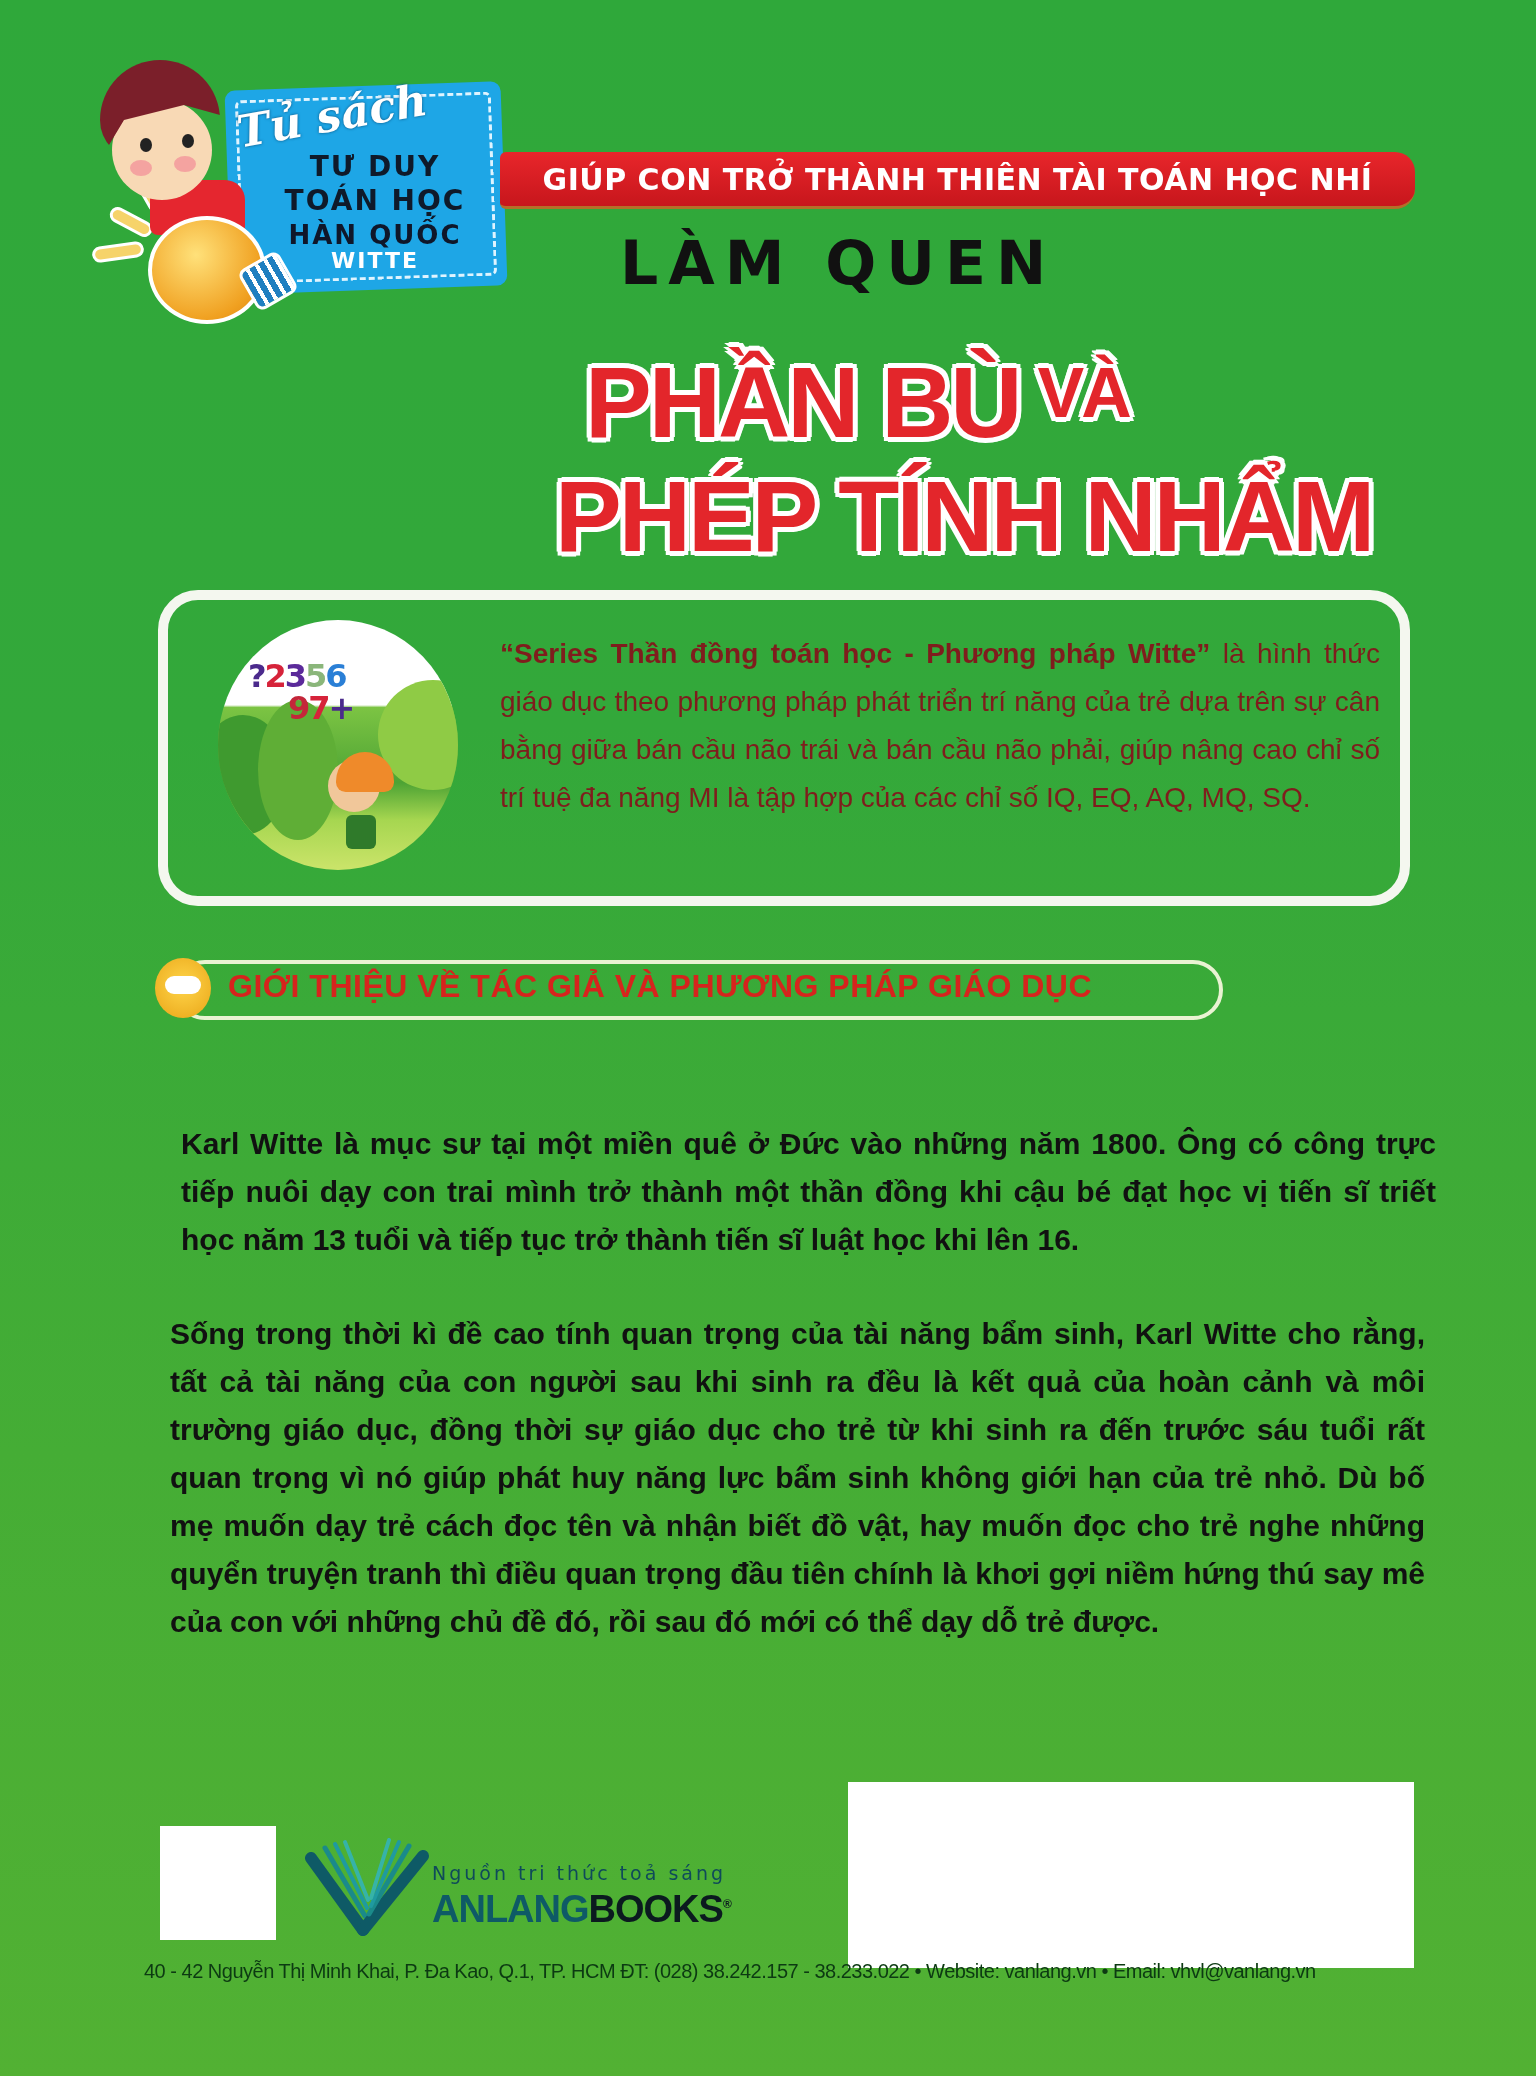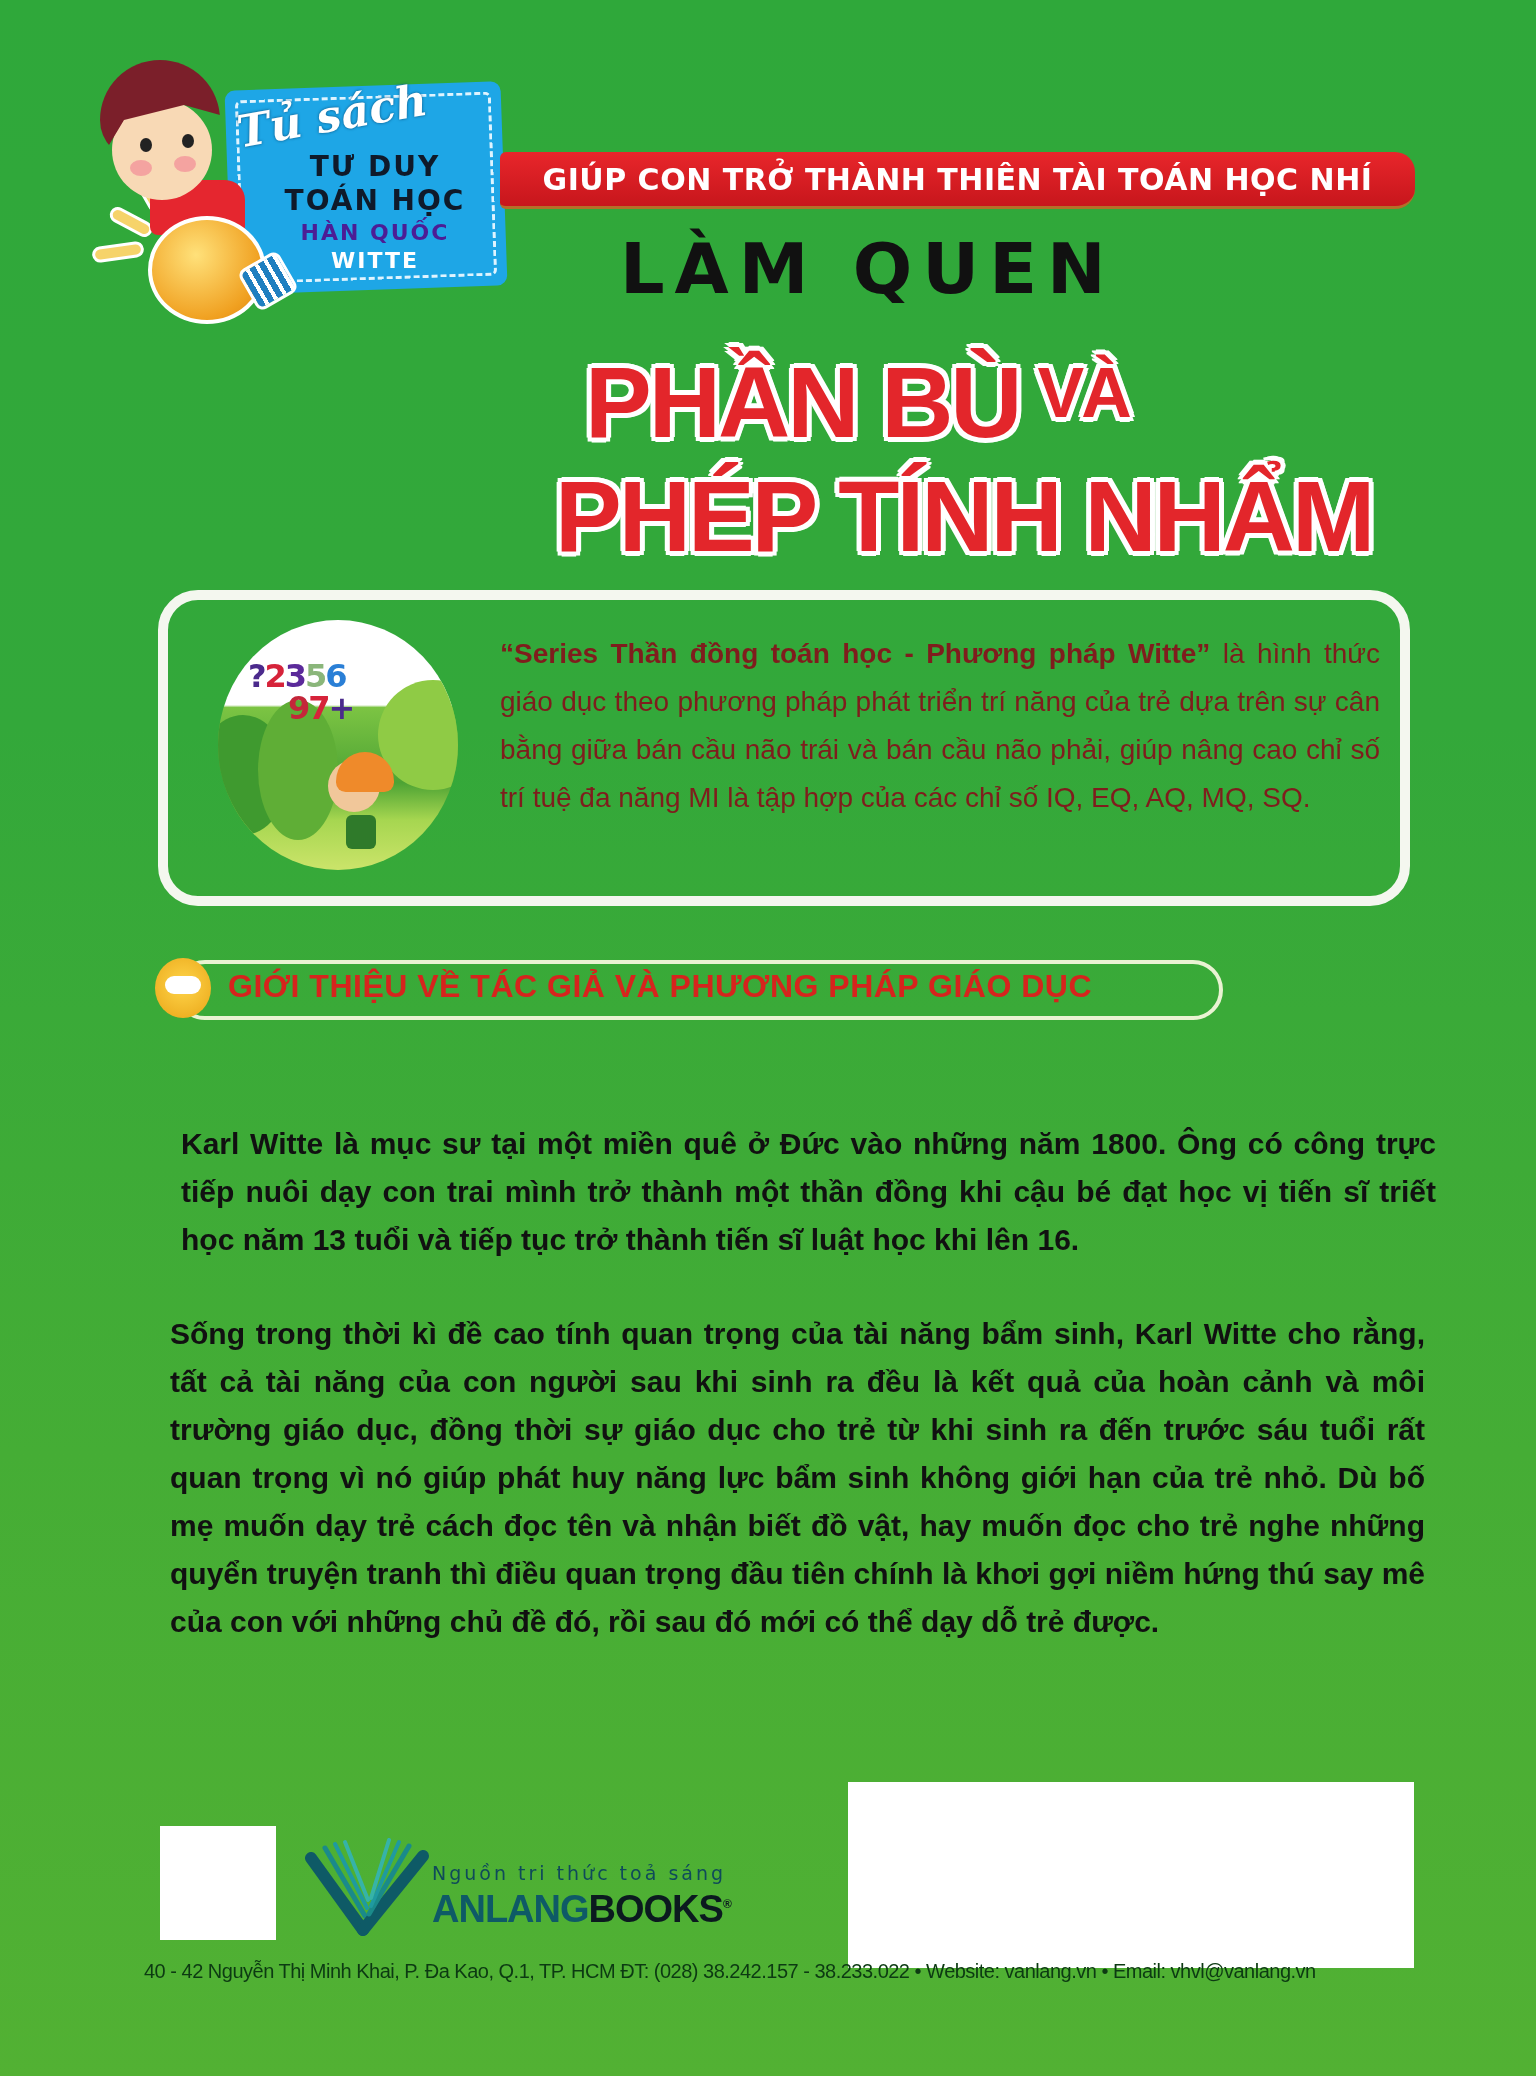--- a/index.html
+++ b/index.html
@@ -25,21 +25,21 @@
     left: 236px; top: 90px; color: #fff; font-family: "DejaVu Serif", serif;
     font-style: italic; font-weight: bold; font-size: 44px;
     transform: rotate(-10deg); text-shadow: 0 0 3px #0a4d7a;
   }
   .badge-line {
     left: 250px; width: 250px; text-align: center; font-weight: bold;
     letter-spacing: 2px;
   }
   .badge-l1 { top: 150px; font-size: 28px; color: #0f1a2a; }
   .badge-l2 { top: 184px; font-size: 28px; color: #0f1a2a; }
-  .badge-l3 { top: 220px; font-size: 22px; color: #4c1d95; }
+  .badge-l3 { top: 220px; font-size: 26px; color: #0f172a; }
   .badge-l4 { top: 248px; font-size: 22px; color: #fff; }
 
   
   .boy-hair {
     left: 100px; top: 60px; width: 120px; height: 100px;
     background: #7b1f2a; border-radius: 60px 60px 30px 40px;
   }
   .boy-face {
     left: 112px; top: 100px; width: 100px; height: 100px;
     background: #f8d9b5; border-radius: 50%;
@@ -67,21 +67,21 @@
     left: 500px; top: 152px; width: 915px; height: 54px;
     background: linear-gradient(180deg, #e8262b, #c7161c);
     border-radius: 6px 20px 20px 6px;
     border-bottom: 3px solid #b46f29;
     color: #fff; font-weight: bold; font-size: 30px;
     display: flex; align-items: center; justify-content: center;
     letter-spacing: 0.5px;
   }
 
   .title-1 {
-    left: 620px; top: 228px; font-size: 70px; font-weight: bold;
+    left: 620px; top: 228px; font-size: 60px; font-weight: bold;
     color: #111; letter-spacing: 10px;
   }
   .title-red {
     color: #e3262b; font-weight: bold;
     text-shadow: -4px -4px 0 #fff, 4px -4px 0 #fff, -4px 4px 0 #fff, 4px 4px 0 #fff,
                  0 5px 0 #fff, 5px 0 0 #fff, -5px 0 0 #fff, 0 -5px 0 #fff;
     letter-spacing: -3px; line-height: 1;
     font-family: "Liberation Sans", sans-serif;
   }
   .title-2 { left: 585px; top: 352px; font-size: 100px; }

